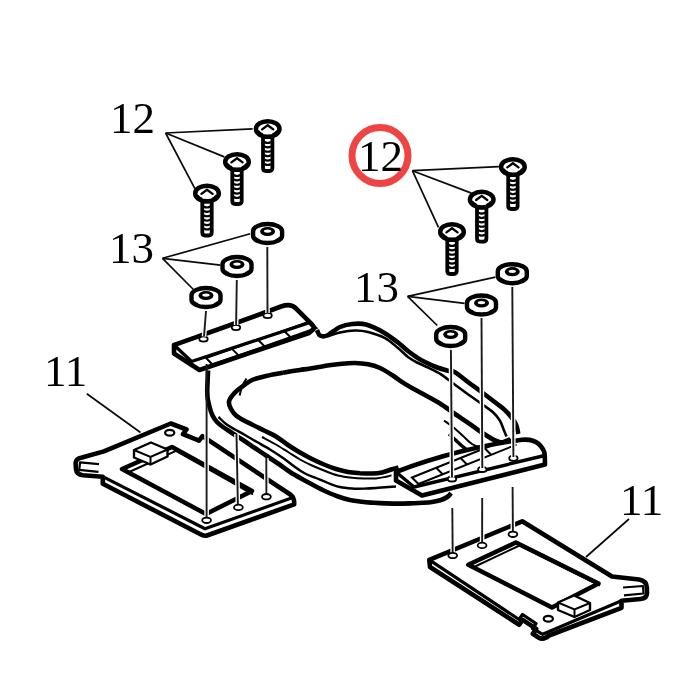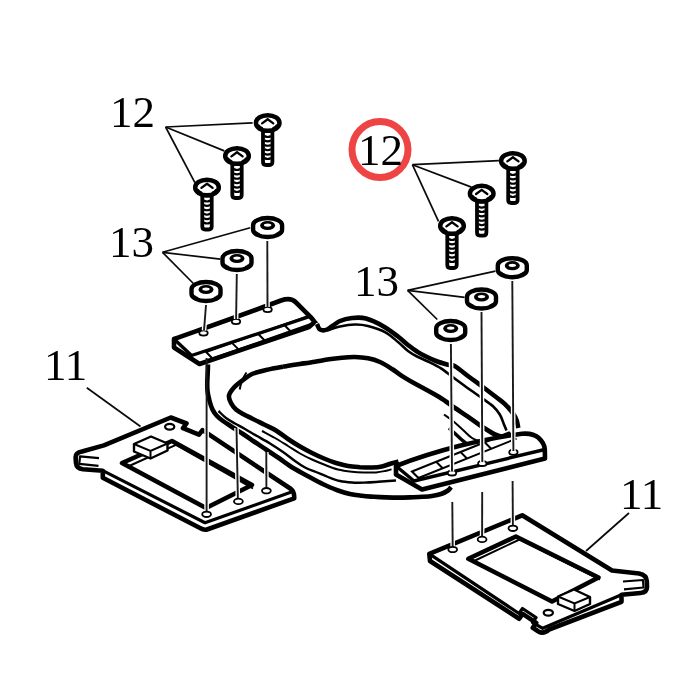--- a/index.html
+++ b/index.html
@@ -1,16 +1,16 @@
 <!DOCTYPE html>
 <html><head>
 <meta charset="utf-8">
 <style>
   html,body{margin:0;padding:0;background:#fff;}
-  #page{position:relative;width:700px;height:648px;background:#fff;overflow:hidden;}
+  #page{position:relative;width:700px;height:648px;background:#fff;overflow:hidden;margin-top:6px;}
   svg{position:absolute;left:0;top:0;}
   .lbl{font-family:"Liberation Serif",serif;font-size:45px;fill:#000;}
 </style>
 </head>
 <body>
 <div id="page">
 <svg width="700" height="700" viewBox="0 0 700 700">
 <defs>
   <g id="screw">
     <path d="M -4.7,8 L -4.7,39 Q -4.7,42 -1.8,42 L 1.8,42 Q 4.7,42 4.7,39 L 4.7,8 Z" fill="#fff" stroke="#000" stroke-width="3.8"></path>

